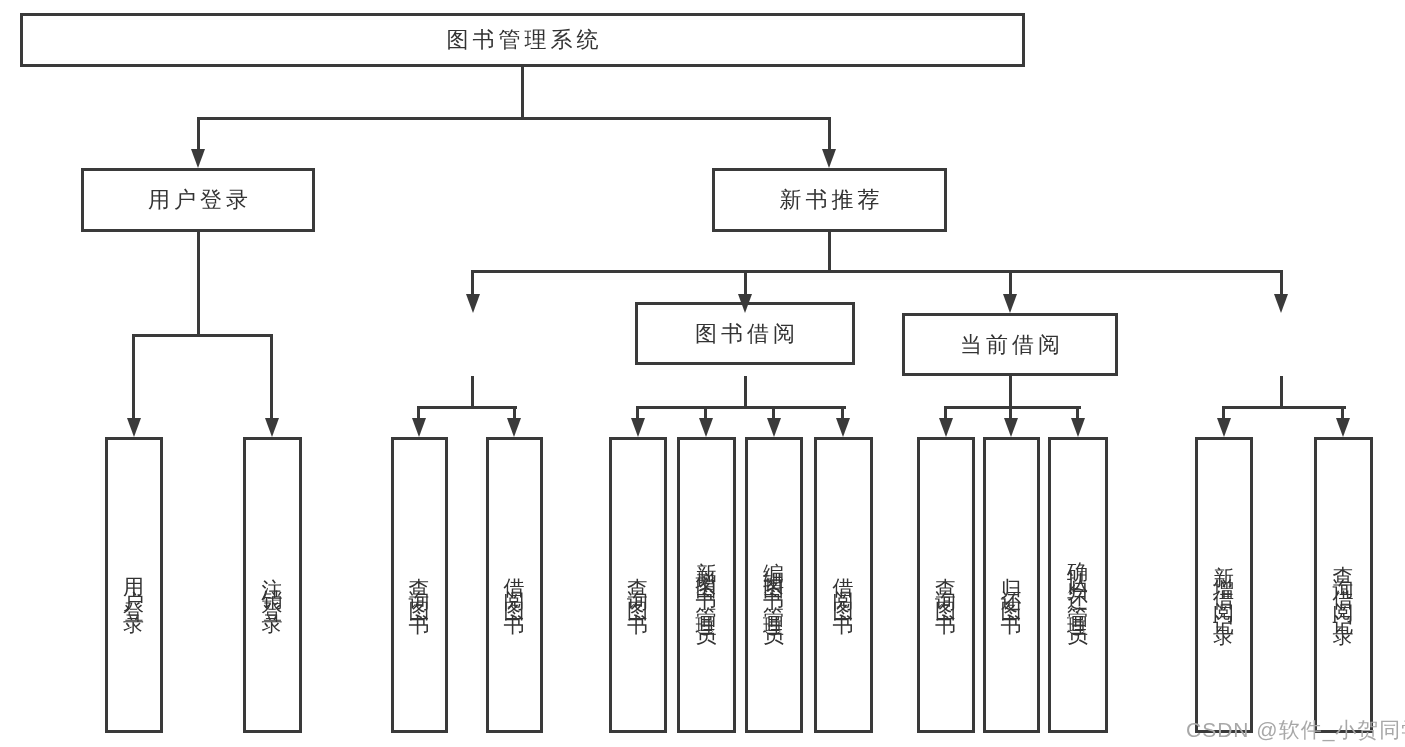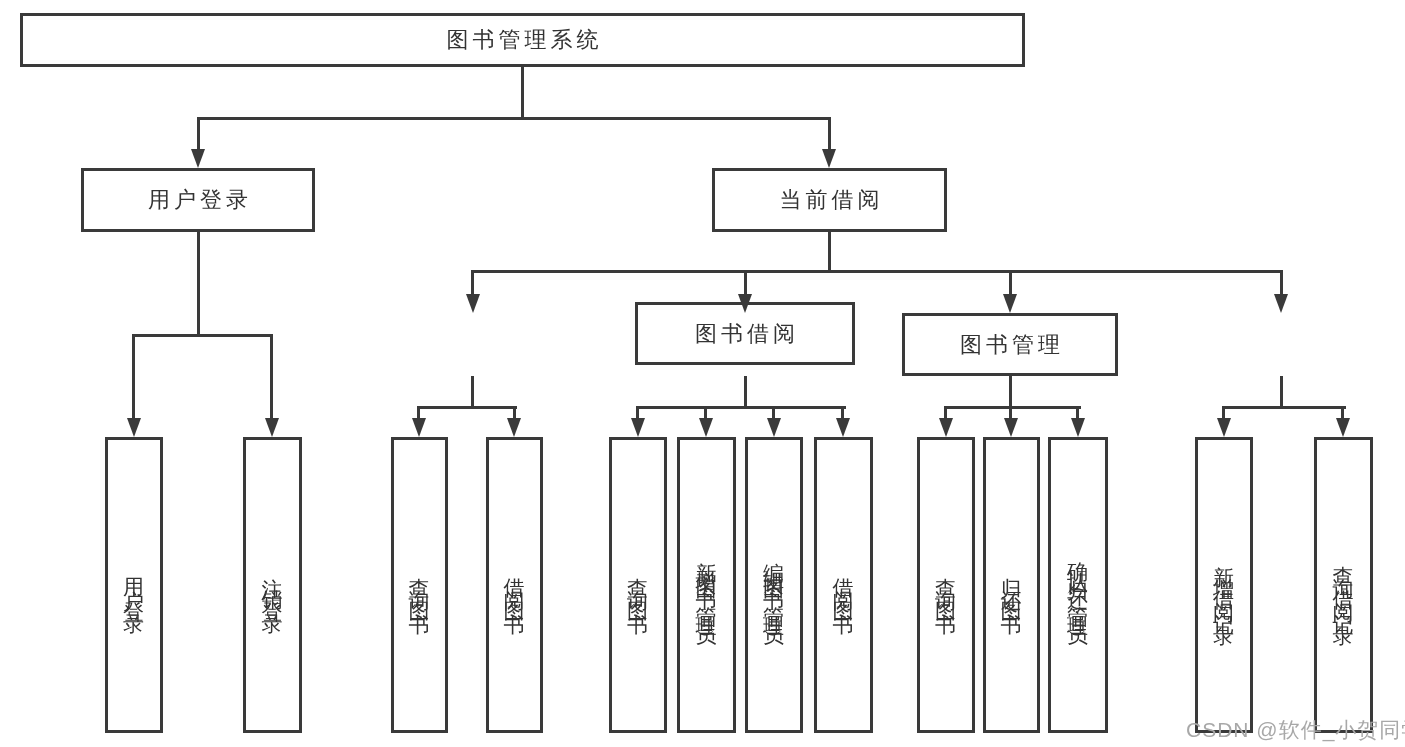--- a/index.html
+++ b/index.html
@@ -65,30 +65,30 @@
 
   <div class="node root" style="left:20px;top:13px;width:1005px;height:54px">
     <span class="hlabel">图书管理系统</span>
   </div>
 
   <div class="node" style="left:81px;top:168px;width:234px;height:64px">
     <span class="hlabel">用户登录</span>
   </div>
 
   <div class="node" style="left:712px;top:168px;width:235px;height:64px">
-    <span class="hlabel">当前借阅</span>
+    <span class="hlabel">新书推荐</span>
   </div>
 
 
   <div class="node" style="left:635px;top:302px;width:220px;height:63px">
     <span class="hlabel">图书借阅</span>
   </div>
 
   <div class="node" style="left:902px;top:313px;width:216px;height:63px">
-    <span class="hlabel">图书管理</span>
+    <span class="hlabel">当前借阅</span>
   </div>
 
 
   <div class="node leaf" style="left:105px;top:437px;width:58px;height:296px">
     <span class="vtext" style="letter-spacing: 12px;">用户登录</span>
   </div>
 
   <div class="node leaf" style="left:243px;top:437px;width:59px;height:296px">
     <span class="vtext" style="letter-spacing: 12px;">注销登录</span>
   </div>

